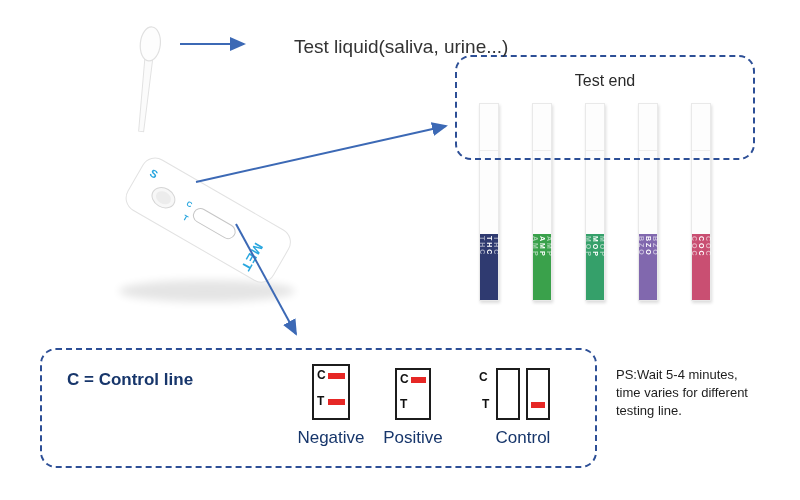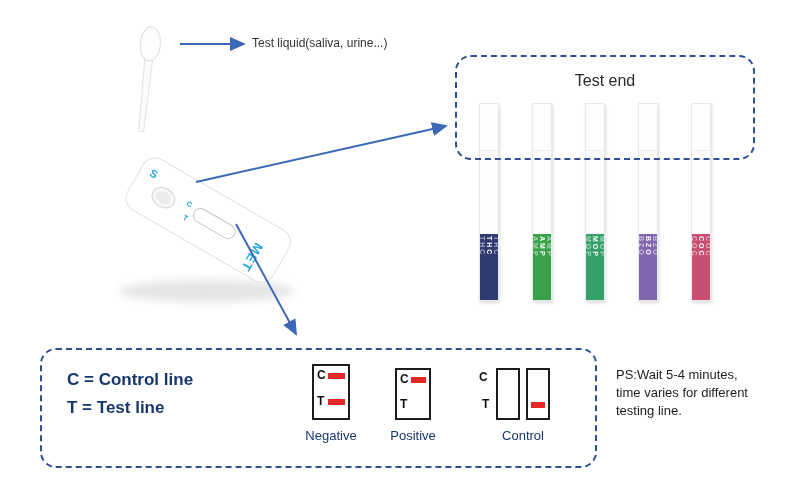--- a/index.html
+++ b/index.html
@@ -14,41 +14,41 @@
   .well-outer{fill:#f7f7f7;stroke:#d5d5d5;stroke-width:1;}
   .well-inner{fill:#ececec;stroke:none;}
   .cassette-window{fill:#fff;stroke:#c6c6c6;stroke-width:1;}
   .cassette-s{font-size:11px;font-weight:bold;fill:var(--brand_blue);}
   .cassette-ct{font-size:7.5px;font-weight:bold;fill:var(--brand_blue);}
   .cassette-brand{font-size:13px;font-weight:bold;fill:var(--brand_blue);letter-spacing:1px;}
   .dropper-bulb{fill:#fdfdfd;stroke:#e0e0e0;stroke-width:1.2;}
   .dropper-stem{fill:#fbfbfb;stroke:#e2e2e2;stroke-width:1;}
   .arrow{stroke:var(--arrow);stroke-width:2;fill:none;}
 
-  .free-label{position:absolute;font-size:12px;color:#333;z-index:4;}
+  .free-label{position:absolute;font-size:19px;color:#333;z-index:4;margin-left:42px;}
 
   .panel{position:absolute;border:2px dashed var(--accent);border-radius:16px;background:transparent;z-index:3;}
   .panel-test-end{left:455px;top:55px;width:300px;height:105px;text-align:center;}
   .panel-title{margin-top:15px;font-size:16px;color:#2b2b2b;}
 
   .strip{position:absolute;top:103px;width:20px;height:198px;background:#fdfdfd;
          border:1px solid #e9e9e9;box-shadow:1px 2px 3px rgba(0,0,0,.14);z-index:1;}
   .strip-seam{position:absolute;top:46px;left:0;right:0;border-top:1px solid #ededed;}
   .strip-pad{position:absolute;left:0;right:0;bottom:0;height:66px;display:flex;justify-content:center;gap:1px;padding-top:2px;}
   .pad-txt{display:block;writing-mode:vertical-rl;font-size:7px;font-weight:bold;color:#fff;letter-spacing:2px;line-height:6px;}
   .pad-txt.dim{opacity:.55;}
 
   .panel-results{left:40px;top:348px;width:557px;height:120px;}
   .legend-line{position:absolute;font-size:17px;font-weight:700;color:var(--navy);white-space:nowrap;}
   .result-window{position:absolute;border:2px solid #1c1c1c;background:#fff;}
   .win-letter{position:absolute;left:3px;font-size:12px;font-weight:bold;color:#111;line-height:14px;}
   .invalid-letter{position:absolute;font-size:12px;font-weight:bold;color:#111;}
   .line-bar{position:absolute;left:14px;right:3px;height:6px;background:var(--red);}
   .line-bar.full{left:3px;right:3px;}
-  .result-label{position:absolute;font-size:13px;font-weight:500;color:var(--navy);text-align:center;}
+  .result-label{position:absolute;font-size:17px;font-weight:500;color:var(--navy);text-align:center;}
 
   .ps-note{position:absolute;left:616px;top:366px;width:175px;font-size:13px;color:#1d1d1d;line-height:1.4;z-index:4;}
   .ps-note span{display:block;}
 </style>
 </head>
 <body>
 
 <div class="canvas">
 
   <svg class="scene" width="800" height="500" viewBox="0 0 800 500">
@@ -126,21 +126,20 @@
       <span class="pad-txt dim">COC</span>
     </div>
   </div>
 
   <div class="panel panel-test-end">
     <div class="panel-title">Test end</div>
   </div>
 
   <div class="panel panel-results">
     <div class="legend-line" style="left:25px;top:20px;">C = Control line</div>
-    <div class="legend-line" style="left:25px;top:48px;">T = Test line</div>
 
     <div class="result-window" style="left:270px;top:14px;width:38px;height:56px;">
       <span class="win-letter" style="top:2px;">C</span>
       <span class="win-letter" style="top:28px;">T</span>
       <div class="line-bar" style="top:7px;"></div>
       <div class="line-bar" style="top:33px;"></div>
     </div>
     <div class="result-label" style="left:240px;top:78px;width:98px;">Negative</div>
 
     <div class="result-window" style="left:353px;top:18px;width:36px;height:52px;">

